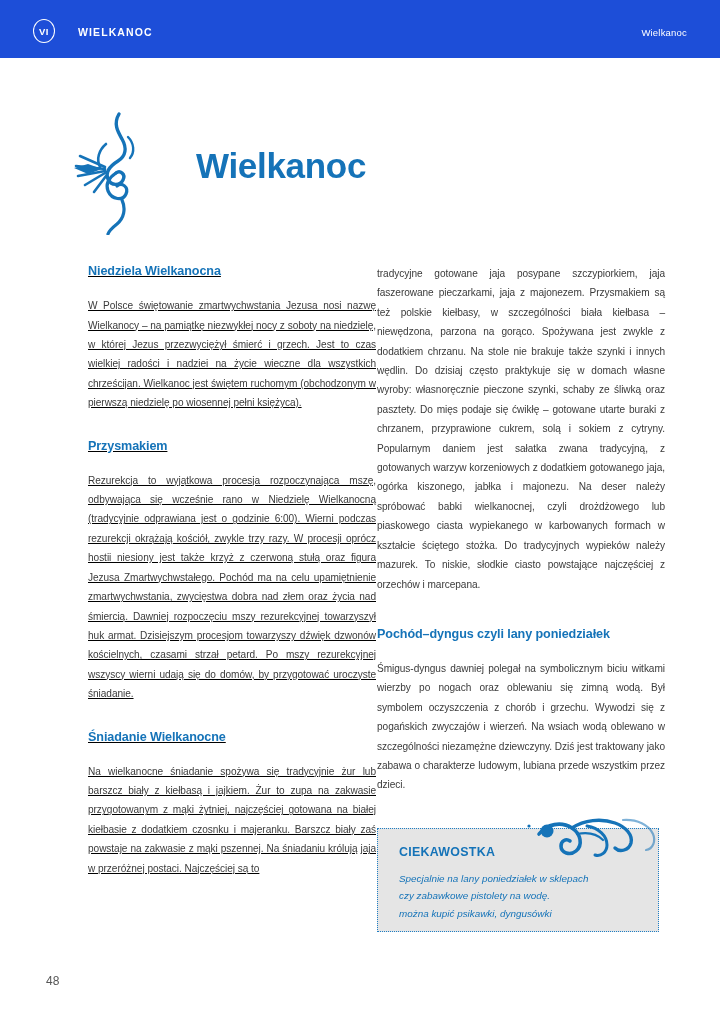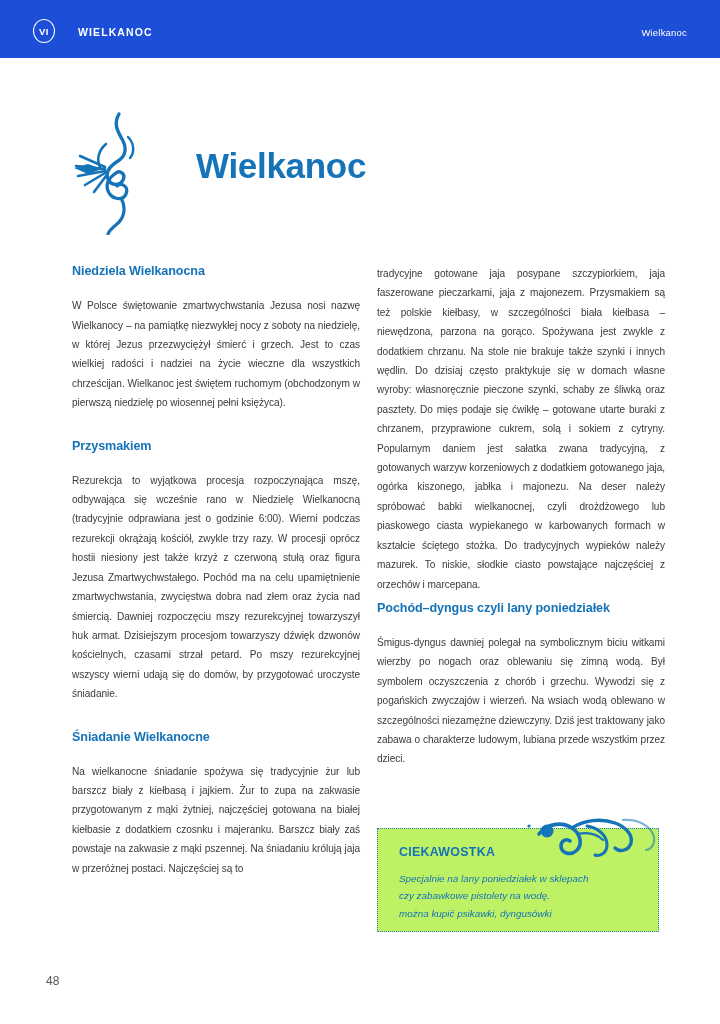--- a/index.html
+++ b/index.html
@@ -85,53 +85,53 @@
     color: #1573b8;
     letter-spacing: -0.3px;
   }
 
   
   .col {
     position: absolute;
     width: 288px;
     top: 264px;
   }
-  .col-left  { left: 72px; }
+  .col-left  { left: 88px; text-decoration: underline; }
   .col-right { left: 377px; }
 
   h2.section-head {
     margin: 0 0 17px 0;
     font-size: 12.6px;
     font-weight: bold;
     color: #1573b8;
     letter-spacing: -0.1px;
     line-height: 1.2;
   }
   p.body {
     margin: 0 0 26px 0;
     font-size: 10.1px;
     line-height: 19.4px;
     color: #3a3a3a;
     text-align: justify;
     letter-spacing: -0.05px;
     hyphens: manual;
   }
-  p.body.tight { margin-bottom: 7px; }
+  p.body.tight { margin-bottom: 33px; }
   p.body:last-child { margin-bottom: 0; }
 
   
   .fact-box {
     position: absolute;
     left: 377px;
     top: 828px;
     width: 282px;
     height: 104px;
     border: 1.6px dotted #1f7ec4;
     box-sizing: border-box;
-    background: #bef264;
+    background: #e5e5e5;
   }
   .fact-title {
     position: absolute;
     left: 21px;
     top: 16px;
     font-size: 12.4px;
     font-weight: bold;
     color: #1573b8;
     letter-spacing: 0.3px;
   }

